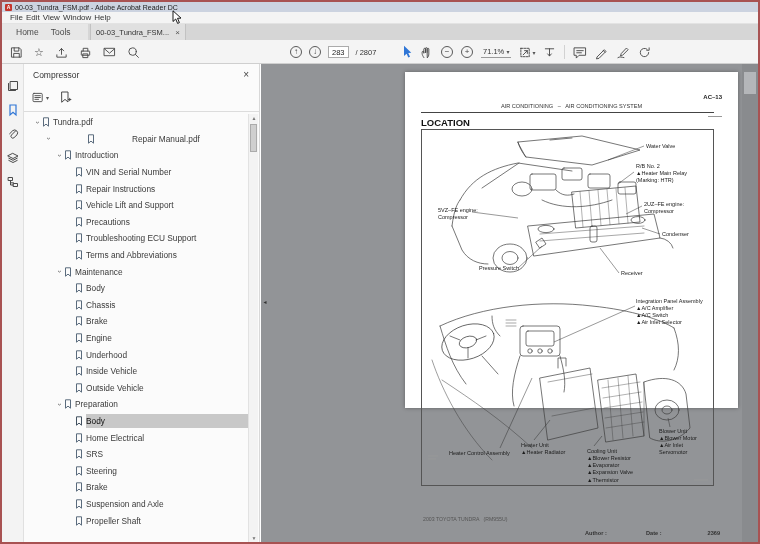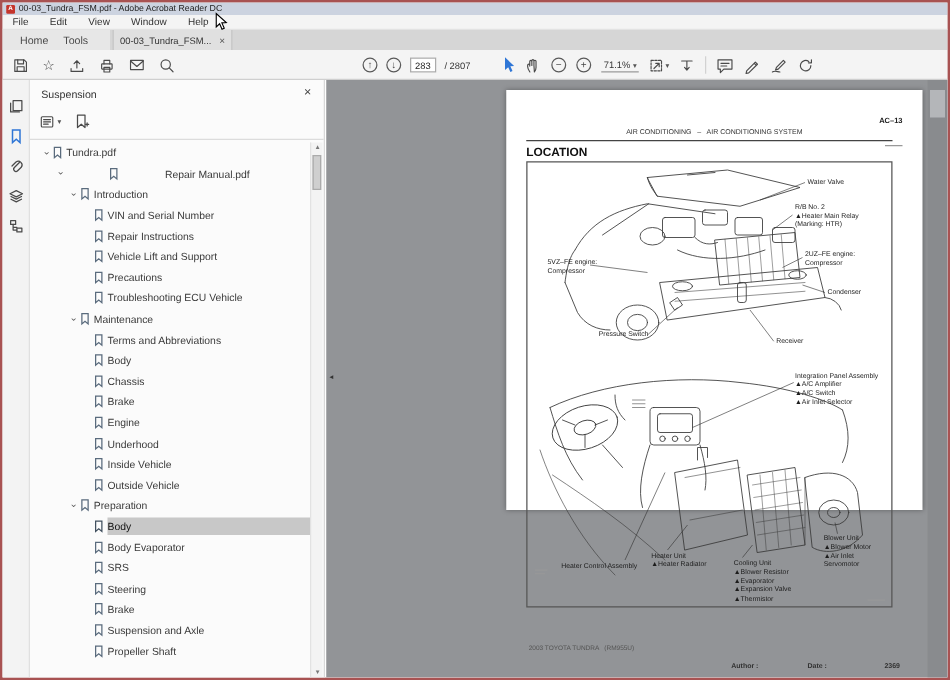--- a/index.html
+++ b/index.html
@@ -3,21 +3,21 @@
 <meta charset="utf-8">
 <style>
   * { margin:0; padding:0; box-sizing:border-box; }
   html,body { width:760px; height:544px; overflow:hidden; font-family:"Liberation Sans", sans-serif; }
   #app { position:relative; width:760px; height:544px; border:2px solid #a85252; background:#f2f2f2; overflow:hidden; }
 
   
   .titlebar { position:absolute; left:0; top:0; width:756px; height:10px; background:#ccd3e0; display:flex; align-items:center; padding-left:3px; gap:3px; }
   .titlebar .logo { width:7px; height:7px; background:#c5352c; color:#fff; font-size:5px; line-height:7px; text-align:center; border-radius:1px; font-weight:bold; }
   .titlebar .ttl { font-size:7px; color:#222; white-space:nowrap; }
-  .menubar { position:absolute; left:0; top:10px; width:756px; height:12px; background:#f4f4f4; display:flex; align-items:center; gap:17px; padding-left:8px; border-bottom:1px solid #e3e3e3; }
+  .menubar { position:absolute; left:0; top:10px; width:756px; height:12px; background:#f4f4f4; display:flex; align-items:center; gap:3px; padding-left:8px; border-bottom:1px solid #e3e3e3; }
   .menubar span { font-size:8px; color:#333; }
   .tabbar { position:absolute; left:0; top:22px; width:756px; height:16px; background:#d6d6d6; }
   .tabbar .lefttabs { position:absolute; left:0; top:0; width:86px; height:16px; background:#e7e7e7; display:flex; align-items:center; gap:12px; padding-left:14px; }
   .tabbar .lefttabs span { font-size:8.5px; color:#4a4a4a; }
   .doctab { position:absolute; left:88px; top:0; height:16px; width:96px; background:#e0e0e0; border-left:1px solid #c2c2c2; border-right:1px solid #c2c2c2; display:flex; align-items:center; justify-content:space-between; padding:0 5px; }
   .doctab .dlab { font-size:7.5px; color:#333; white-space:nowrap; }
   .doctab .dx { font-size:8px; color:#555; margin-left:4px; }
   .toolbar { position:absolute; left:0; top:38px; width:756px; height:24px; background:#f4f4f4; border-bottom:1px solid #cfcfcf; }
   .tb-left, .tb-center, .tb-right { position:absolute; top:0; height:24px; display:flex; align-items:center; }
   .tb-left { left:8px; gap:11px; }
@@ -218,21 +218,21 @@
           </svg></span>
       <span class="strip-ico" style="top:110px;"><svg width="12" height="12" viewBox="0 0 12 12">
             <rect class="oline" x="1.5" y="1.5" width="4" height="3"></rect>
             <rect class="oline" x="6.5" y="7.5" width="4" height="3"></rect>
             <path class="oline" d="M3.5,4.5 v4.5 h3 M3.5,6.8 h3"></path>
           </svg></span>
     </div>
 
     <div class="panel">
       <div class="panel-head">
-        <span class="panel-title">Suspension</span>
+        <span class="panel-title">Compressor</span>
         <span class="panel-close">×</span>
       </div>
       <div class="panel-tools">
         <span class="tico">
             <svg width="14" height="11" viewBox="0 0 15 12">
               <rect class="oline" x="1" y="1.5" width="10" height="9" rx="1"></rect>
               <path class="oline" d="M3,4 h6 M3,6 h6 M3,8 h4"></path>
             </svg>
             <span class="caret">▾</span>
           </span>
@@ -319,51 +319,51 @@
               <span class="lbl">Precautions</span>
             </span>
           </div>
         <div class="bm-row lvl3">
             <span class="bmk">
               <svg width="8" height="10" viewBox="0 0 8 10">
                 <path d="M1.5,0.8 h5 v8.4 l-2.5,-2.1 -2.5,2.1 z" fill="none" stroke="#5a6b7d"></path>
               </svg>
             </span>
             <span class="hl">
-              <span class="lbl">Troubleshooting ECU Vehicle</span>
+              <span class="lbl">Troubleshooting ECU Support</span>
+            </span>
+          </div>
+        <div class="bm-row lvl3">
+            <span class="bmk">
+              <svg width="8" height="10" viewBox="0 0 8 10">
+                <path d="M1.5,0.8 h5 v8.4 l-2.5,-2.1 -2.5,2.1 z" fill="none" stroke="#5a6b7d"></path>
+              </svg>
+            </span>
+            <span class="hl">
+              <span class="lbl">Terms and Abbreviations</span>
             </span>
           </div>
         <div class="bm-row lvl2">
             <span class="chev">›</span>
             <span class="bmk">
               <svg width="8" height="10" viewBox="0 0 8 10">
                 <path d="M1.5,0.8 h5 v8.4 l-2.5,-2.1 -2.5,2.1 z" fill="none" stroke="#5a6b7d"></path>
               </svg>
             </span>
             <span class="hl">
               <span class="lbl">Maintenance</span>
             </span>
           </div>
         <div class="bm-row lvl3">
             <span class="bmk">
               <svg width="8" height="10" viewBox="0 0 8 10">
                 <path d="M1.5,0.8 h5 v8.4 l-2.5,-2.1 -2.5,2.1 z" fill="none" stroke="#5a6b7d"></path>
               </svg>
             </span>
             <span class="hl">
-              <span class="lbl">Terms and Abbreviations</span>
-            </span>
-          </div>
-        <div class="bm-row lvl3">
-            <span class="bmk">
-              <svg width="8" height="10" viewBox="0 0 8 10">
-                <path d="M1.5,0.8 h5 v8.4 l-2.5,-2.1 -2.5,2.1 z" fill="none" stroke="#5a6b7d"></path>
-              </svg>
-            </span>
-            <span class="hl">
               <span class="lbl">Body</span>
             </span>
           </div>
         <div class="bm-row lvl3">
             <span class="bmk">
               <svg width="8" height="10" viewBox="0 0 8 10">
                 <path d="M1.5,0.8 h5 v8.4 l-2.5,-2.1 -2.5,2.1 z" fill="none" stroke="#5a6b7d"></path>
               </svg>
             </span>
             <span class="hl">
@@ -441,21 +441,21 @@
               <span class="lbl">Body</span>
             </span>
           </div>
         <div class="bm-row lvl3">
             <span class="bmk">
               <svg width="8" height="10" viewBox="0 0 8 10">
                 <path d="M1.5,0.8 h5 v8.4 l-2.5,-2.1 -2.5,2.1 z" fill="none" stroke="#5a6b7d"></path>
               </svg>
             </span>
             <span class="hl">
-              <span class="lbl">Body Evaporator</span>
+              <span class="lbl">Home Electrical</span>
             </span>
           </div>
         <div class="bm-row lvl3">
             <span class="bmk">
               <svg width="8" height="10" viewBox="0 0 8 10">
                 <path d="M1.5,0.8 h5 v8.4 l-2.5,-2.1 -2.5,2.1 z" fill="none" stroke="#5a6b7d"></path>
               </svg>
             </span>
             <span class="hl">
               <span class="lbl">SRS</span>

